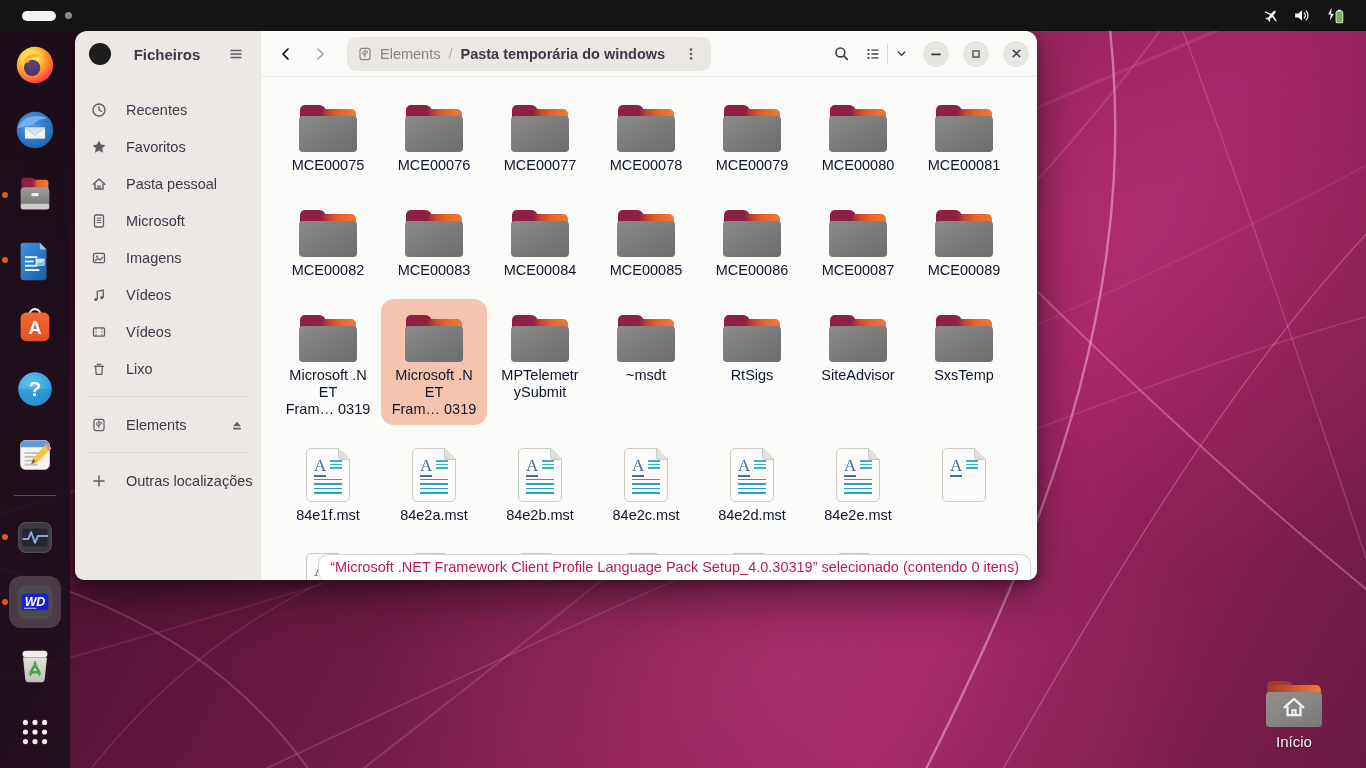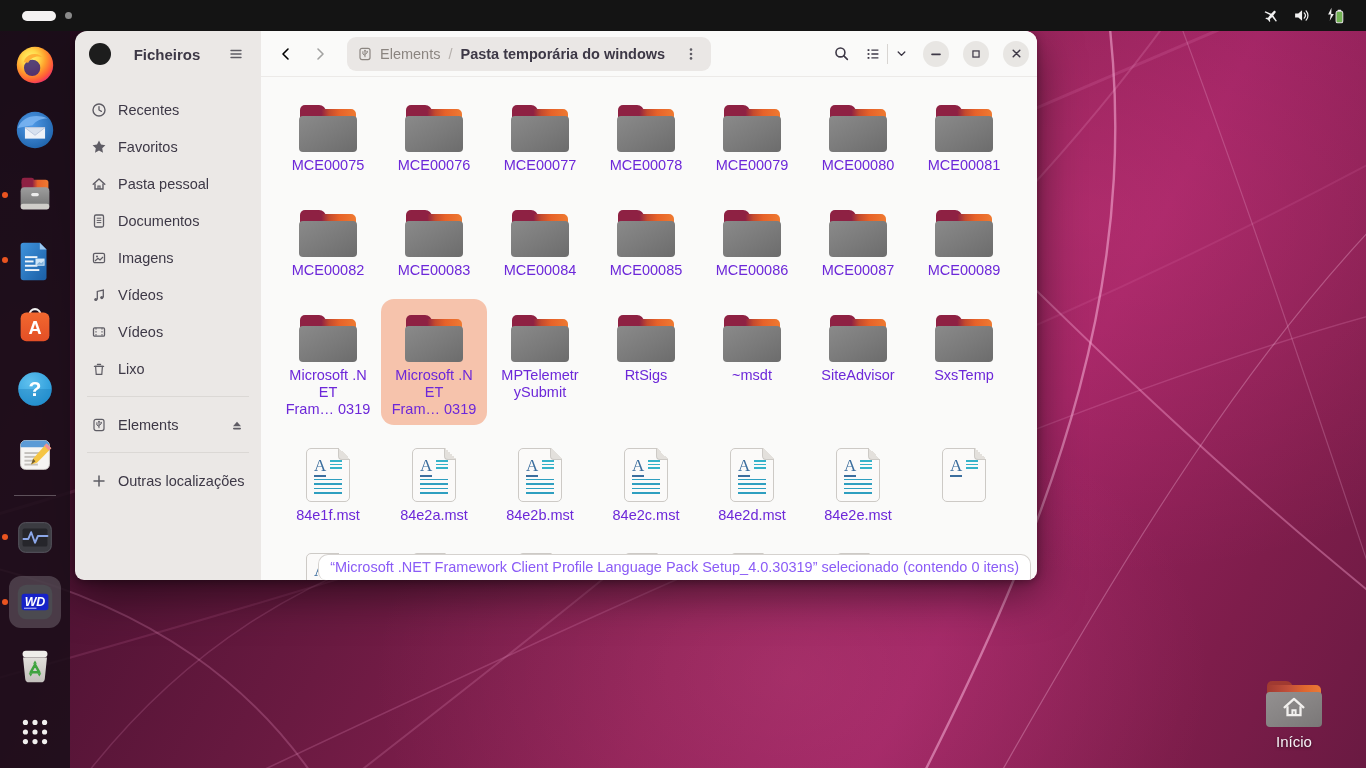--- a/index.html
+++ b/index.html
@@ -45,21 +45,21 @@
     border-radius:12px 12px 9px 9px; overflow:hidden; display:flex; z-index:10;
     box-shadow:0 14px 44px rgba(0,0,0,.5), 0 2px 8px rgba(0,0,0,.35); }
 
   
   .sidebar { width:186px; background:#ebe8e6; display:flex; flex-direction:column; flex:0 0 auto; }
   .sb-header { height:46px; display:flex; align-items:center; padding:0 12px 0 14px; }
   .app-dot { width:22px; height:22px; border-radius:50%; background:#1d1d1d; flex:0 0 auto; }
   .sb-title { flex:1; text-align:center; font-weight:bold; font-size:15px; color:#3d3846; }
   .sb-burger { width:26px; height:26px; display:flex; align-items:center; justify-content:center; color:#5e5c64; border-radius:6px; }
   .sb-list { padding:14px 8px 0; }
-  .sb-item { display:flex; align-items:center; gap:11px; height:37px; padding:0 8px; border-radius:7px; color:#3d3846; font-size:14.5px; }
+  .sb-item { display:flex; align-items:center; gap:19px; height:37px; padding:0 8px; border-radius:7px; color:#3d3846; font-size:14.5px; }
   .sb-item .sb-ico { color:#5e5c64; display:flex; }
   .sb-item .sb-label { flex:1; white-space:nowrap; }
   .sb-eject { color:#5e5c64; display:flex; }
   .sb-sep { height:1px; background:#dbd8d5; margin:9px 4px; }
 
   
   .main { flex:1; background:#fafaf9; display:flex; flex-direction:column; min-width:0; }
   .headerbar { height:46px; display:flex; align-items:center; padding:0 8px 0 10px; gap:4px;
     background:#fafaf9; border-bottom:1px solid #eceae8; flex:0 0 auto; }
   .nav-btn { width:30px; height:30px; display:flex; align-items:center; justify-content:center; border-radius:7px; }
@@ -75,21 +75,21 @@
   .view-group { display:flex; align-items:center; color:#3d3846; }
   .view-sep { width:1px; height:20px; background:#d8d5d2; margin:0 6px; }
   .win-btn { width:26px; height:26px; border-radius:50%; background:#e8e6e3; display:flex; align-items:center; justify-content:center; color:#3d3846; margin-left:6px; }
 
   
   .content { position:relative; flex:1; overflow:hidden; }
   .grid { display:grid; grid-template-columns:repeat(7,106px); row-gap:14px; padding:12px 0 0 14px; align-items:start; }
   .cell { width:106px; display:flex; flex-direction:column; align-items:center; padding:5px 2px 6px; border-radius:13px; }
   .cell.sel { background:#f6c3ac; }
   .icon-box { height:58px; display:flex; align-items:flex-end; justify-content:center; margin-bottom:5px; }
-  .label { font-size:14.5px; color:#6d28d9; text-align:center; line-height:1.18; white-space:pre-line; max-width:102px; word-wrap:break-word; }
+  .label { font-size:14.5px; color:#0f172a; text-align:center; line-height:1.18; white-space:pre-line; max-width:102px; word-wrap:break-word; }
 
   
   .icon-folder { position:relative; width:58px; height:47px; }
   .icon-folder .tab  { position:absolute; top:0; left:1px; width:26px; height:14px; border-radius:5px 7px 0 0; background:#8e2143; }
   .icon-folder .band { position:absolute; top:4px; left:1px; right:1px; height:12px; border-radius:4px 5px 0 0;
     background:linear-gradient(90deg,#8e2143 0%,#8e2143 38%,#c44a2e 52%,#e76229 70%,#ef7a31 100%); }
   .icon-folder .body { position:absolute; top:11px; left:0; right:0; bottom:0; border-radius:4px;
     background:linear-gradient(150deg,#8a8a8a 0%,#7a7a7a 55%,#6c6c6c 100%); }
 
   
@@ -99,21 +99,21 @@
     border-left:1px solid #cdcac6; border-bottom:1px solid #cdcac6; border-bottom-left-radius:4px; }
   .icon-doc .dA::before { content:"A"; position:absolute; left:7px; top:8px; font-family:"Liberation Serif",serif;
     font-size:17px; line-height:1; color:#3c6e9e; border-bottom:2px solid #3c6e9e; padding-bottom:1px; }
   .icon-doc .shortlines { position:absolute; right:7px; top:11px; width:12px; height:9px;
     background:repeating-linear-gradient(#35b3c9 0 1.5px,transparent 1.5px 3.6px); }
   .icon-doc .longlines { position:absolute; left:7px; right:7px; top:30px; height:15px;
     background:repeating-linear-gradient(#2f9fc0 0 1.5px,transparent 1.5px 4.4px); }
 
   
   .statusbar { position:absolute; right:6px; bottom:0; background:#fff; border:1px solid #d5d2cf;
-    border-bottom:none; border-radius:10px 10px 0 8px; padding:4px 11px 5px; font-size:14.5px; color:#8b5cf6;
+    border-bottom:none; border-radius:10px 10px 0 8px; padding:4px 11px 5px; font-size:14.5px; color:#be185d;
     white-space:nowrap; }
 
   
   .desk-home { position:absolute; right:28px; bottom:18px; width:88px; display:flex; flex-direction:column;
     align-items:center; gap:6px; z-index:5; }
   .desk-home .icon-folder { width:56px; height:46px; }
   .desk-home .tab { background:#a03a31; }
   .desk-home .band { background:linear-gradient(90deg,#a03a31 0%,#c2503a 40%,#e0672f 70%,#ea7a36 100%); }
   .desk-home .body { background:linear-gradient(150deg,#939090 0%,#868383 55%,#7a7777 100%); }
   .desk-home .house { position:absolute; left:50%; top:56%; transform:translate(-50%,-50%); color:#f2f0ee; }
@@ -505,21 +505,21 @@
     <span class="sb-label">Pasta pessoal</span>
 
   </div>
 
   <div class="sb-item">
     <span class="sb-ico">
               <svg width="16" height="16">
                 <use href="#s-doc"></use>
               </svg>
             </span>
-    <span class="sb-label">Documentos</span>
+    <span class="sb-label">Microsoft</span>
 
   </div>
 
   <div class="sb-item">
     <span class="sb-ico">
               <svg width="16" height="16">
                 <use href="#s-image"></use>
               </svg>
             </span>
     <span class="sb-label">Imagens</span>
@@ -857,33 +857,33 @@
 
   <div class="cell">
     <div class="icon-box">
       <div class="icon-folder" style="display: block;">
                   <span class="tab"></span>
                   <span class="band"></span>
                   <span class="body"></span>
                 </div>
 
     </div>
+    <div class="label">~msdt</div>
+  </div>
+
+  <div class="cell">
+    <div class="icon-box">
+      <div class="icon-folder" style="display: block;">
+                  <span class="tab"></span>
+                  <span class="band"></span>
+                  <span class="body"></span>
+                </div>
+
+    </div>
     <div class="label">RtSigs</div>
-  </div>
-
-  <div class="cell">
-    <div class="icon-box">
-      <div class="icon-folder" style="display: block;">
-                  <span class="tab"></span>
-                  <span class="band"></span>
-                  <span class="body"></span>
-                </div>
-
-    </div>
-    <div class="label">~msdt</div>
   </div>
 
   <div class="cell">
     <div class="icon-box">
       <div class="icon-folder" style="display: block;">
                   <span class="tab"></span>
                   <span class="band"></span>
                   <span class="body"></span>
                 </div>
 

